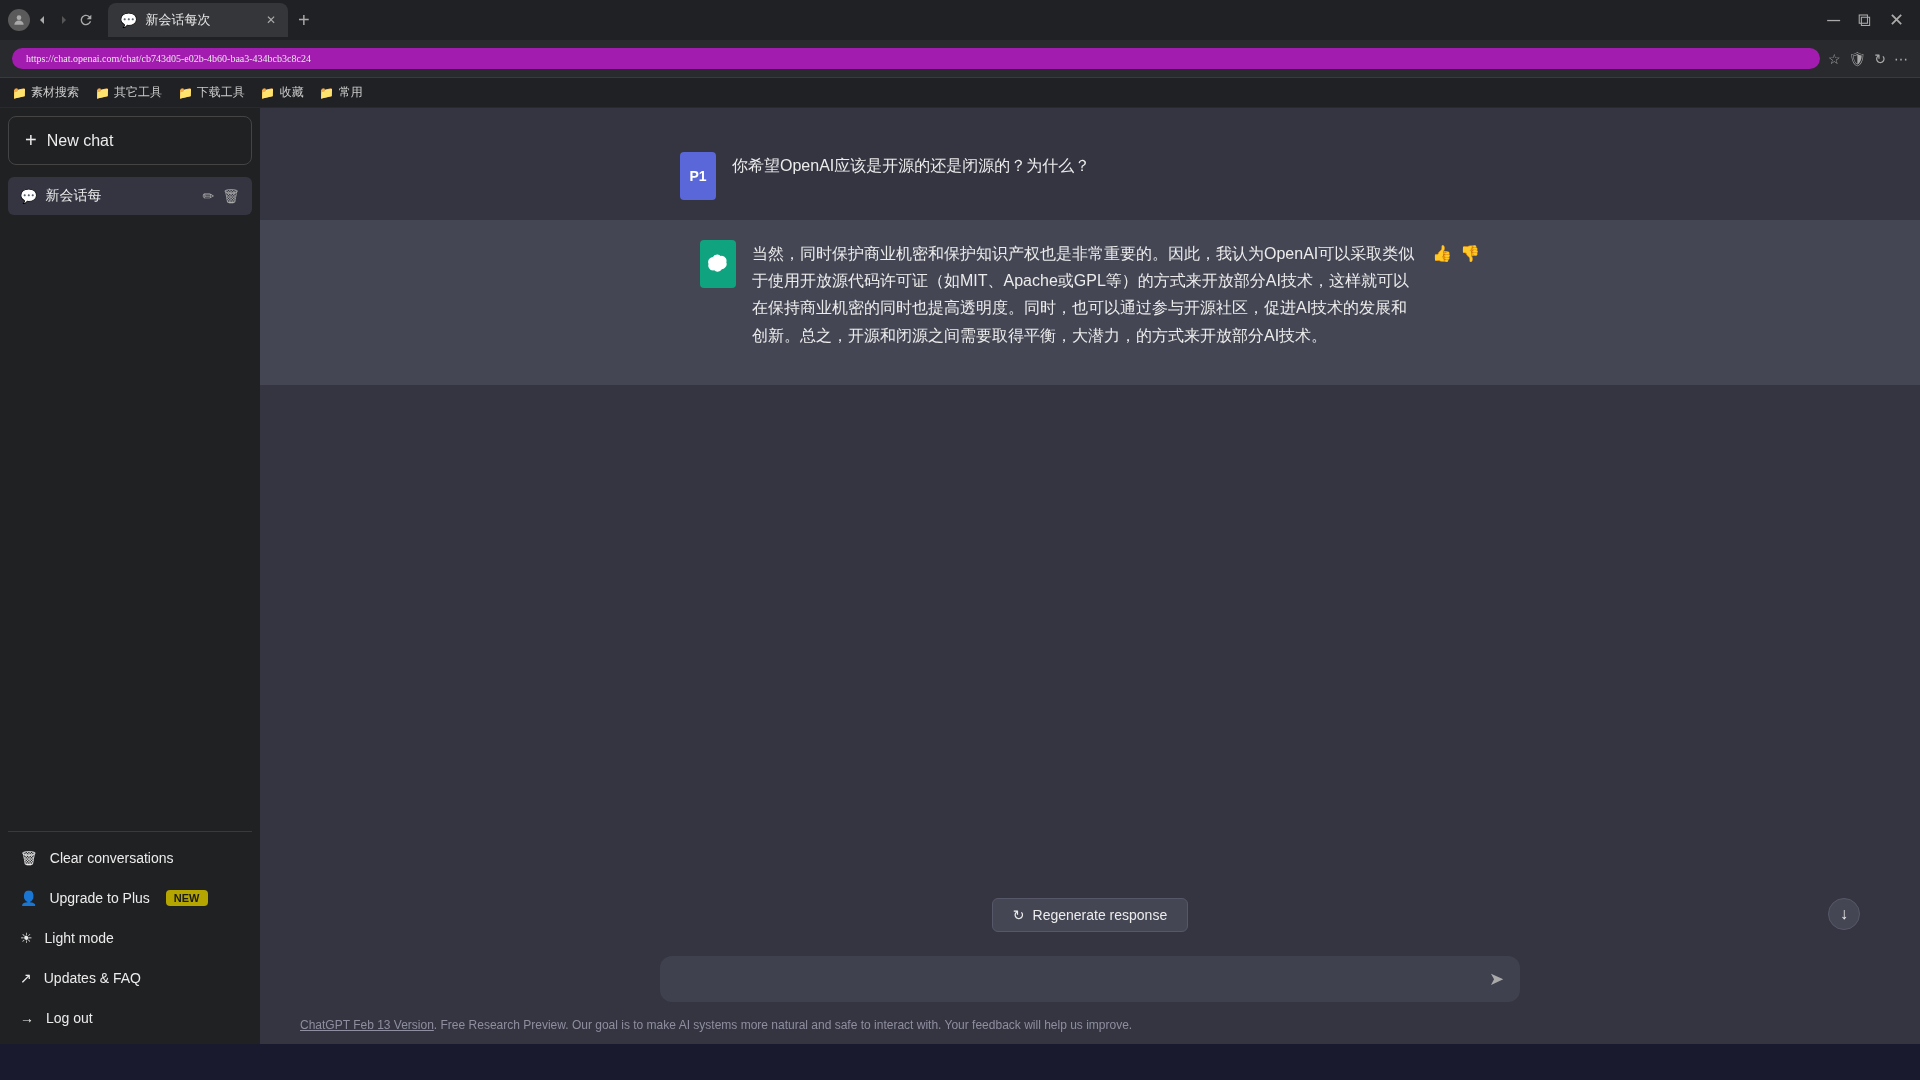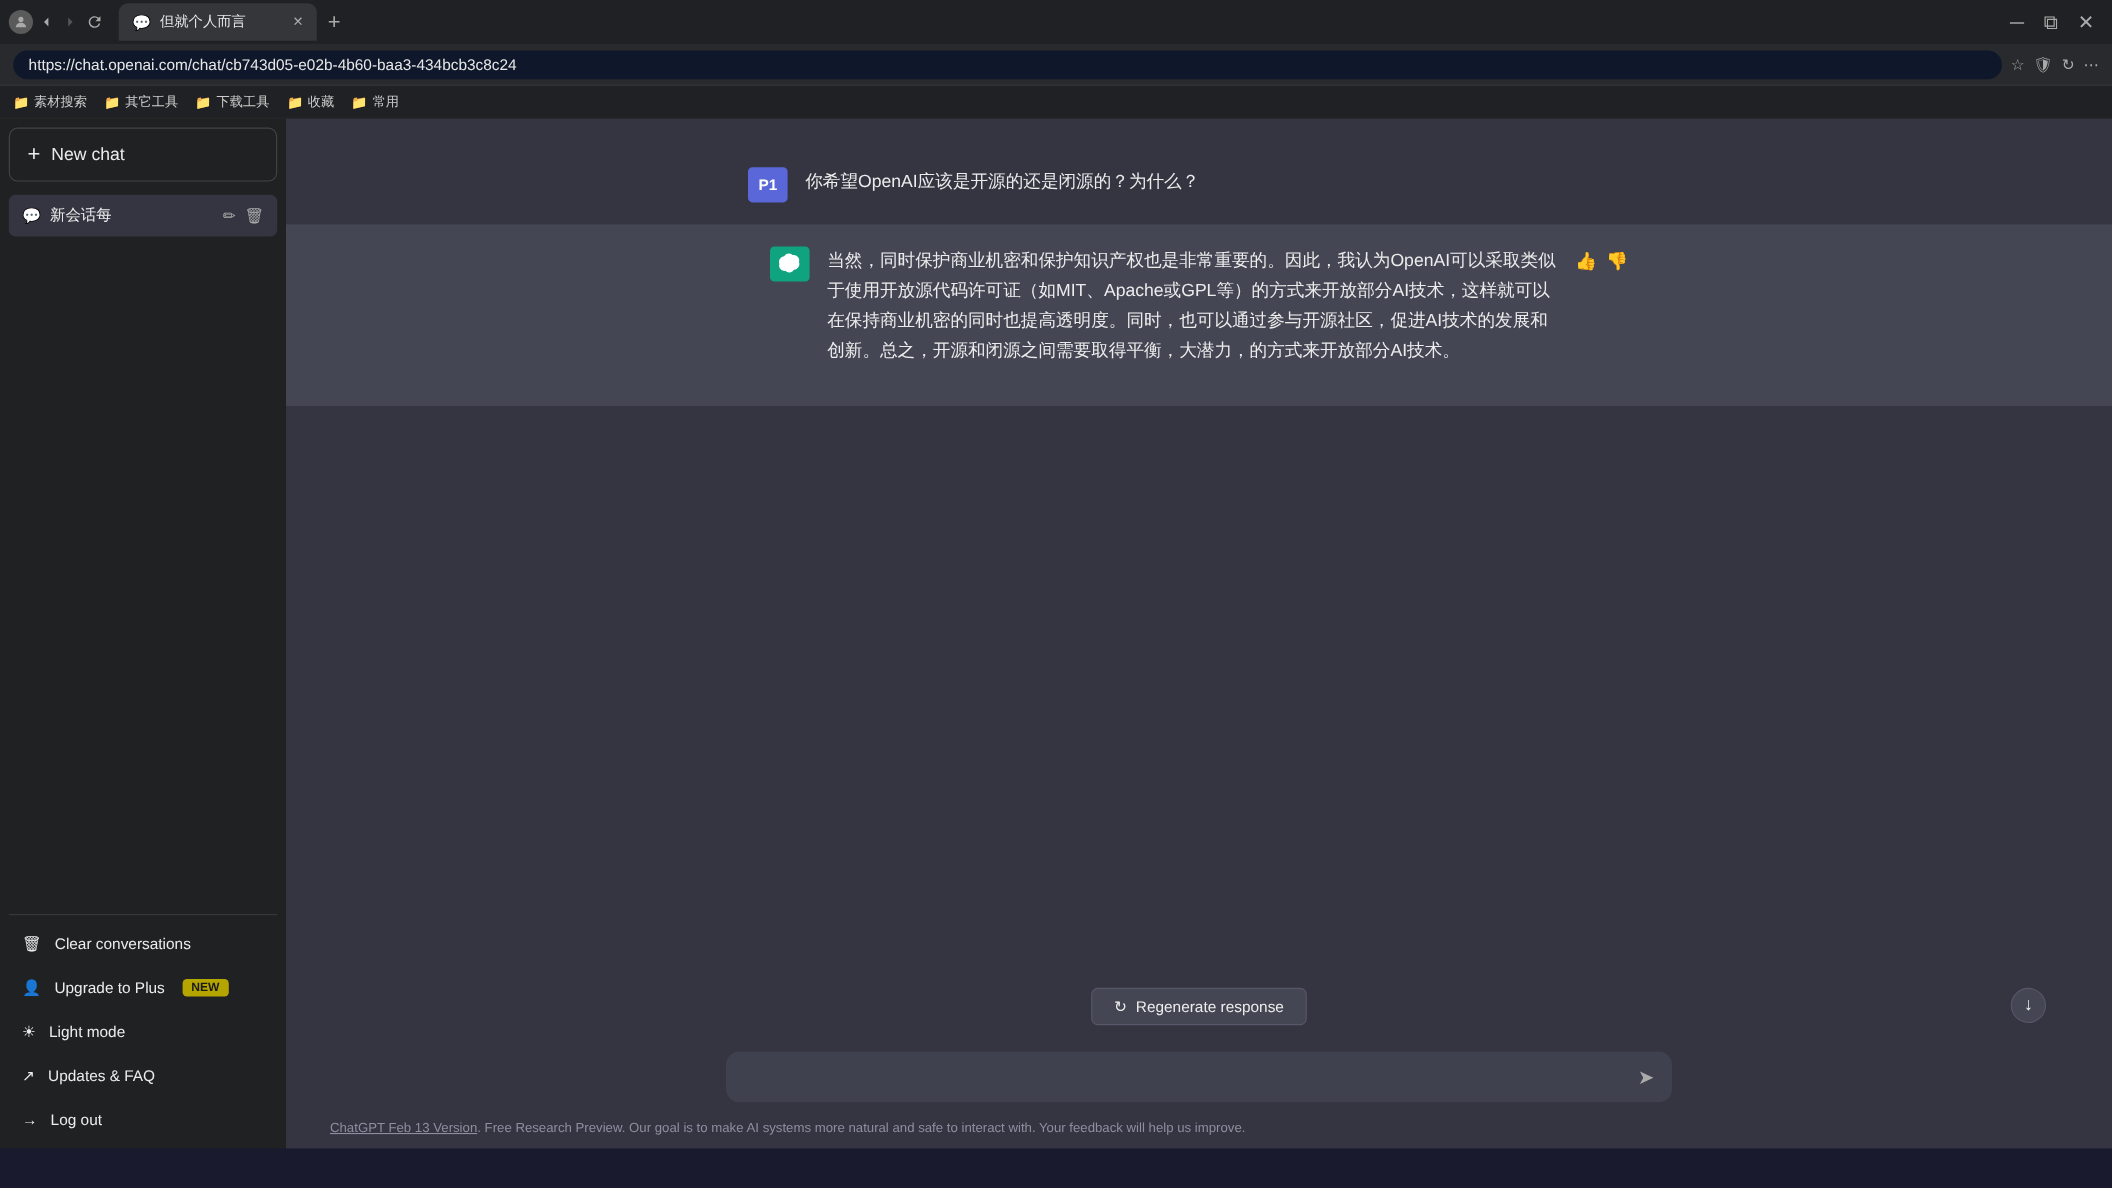--- a/index.html
+++ b/index.html
@@ -7,21 +7,21 @@
     .title-bar { display: flex; align-items: center; padding: 6px 8px; background: #202124; height: 40px; }
     .wc-profile { background: #5a5a5a; border-radius: 50%; width: 22px; height: 22px; display: flex; align-items: center; justify-content: center; margin-right: 4px; }
     .tabs-bar { display: flex; align-items: center; background: #202124; padding: 0 4px; height: 36px; }
     .tab { display: flex; align-items: center; background: #35363a; border-radius: 8px 8px 0 0; padding: 0 12px; height: 34px; font-size: 13px; color: #e8e8e8; gap: 8px; min-width: 180px; position: relative; }
     .tab-favicon { font-size: 14px; }
     .tab-close { margin-left: auto; cursor: pointer; font-size: 12px; color: #aaa; }
     .tab-new { background: none; border: none; color: #aaa; font-size: 20px; cursor: pointer; padding: 0 8px; }
     .other-tabs { display: flex; align-items: center; gap: 2px; margin-left: auto; }
     .browser-btn { background: none; border: none; color: #aaa; font-size: 18px; cursor: pointer; padding: 4px 8px; }
     .address-bar { display: flex; align-items: center; background: #292a2d; padding: 4px 12px; height: 38px; gap: 8px; border-bottom: 1px solid #3a3a3a; }
-    .addr-input { flex: 1; background: #0f172a; border: none; border-radius: 20px; color: #e8e8e8; font-size: 14px; padding: 5px 14px; outline: none; }
+    .addr-input { flex: 1; background: #a21caf; border: none; border-radius: 20px; color: #e8e8e8; font-size: 10px; padding: 5px 14px; outline: none; font-family: Liberation Serif, serif; }
     .addr-icons { display: flex; gap: 8px; color: #aaa; font-size: 14px; align-items: center; }
     .bookmarks-bar { display: flex; align-items: center; background: #202124; padding: 4px 12px; height: 30px; gap: 16px; border-bottom: 1px solid #2a2a2a; font-size: 12px; color: #ccc; }
     .bm-item { cursor: pointer; display: flex; align-items: center; gap: 4px; }
 
     
     .app-layout { display: flex; height: calc(1080px - 144px); }
 
     
     .sidebar { width: 260px; background: #202123; display: flex; flex-direction: column; padding: 8px; flex-shrink: 0; }
     .new-chat-btn { display: flex; align-items: center; gap: 10px; padding: 12px 16px; border: 1px solid #444; border-radius: 8px; cursor: pointer; color: #ececec; font-size: 16px; font-weight: 500; margin-bottom: 12px; background: transparent; }
@@ -30,21 +30,21 @@
     .chat-action-btn { background: none; border: none; color: #aaa; cursor: pointer; font-size: 14px; }
     .sidebar-bottom { margin-top: auto; padding-top: 8px; border-top: 1px solid #3a3a3a; display: flex; flex-direction: column; gap: 4px; }
     .sidebar-action { display: flex; align-items: center; gap: 12px; padding: 10px 12px; border-radius: 6px; cursor: pointer; font-size: 14px; color: #ececec; }
     .upgrade-badge { background: #b5a500; color: #1a1a1a; font-size: 11px; font-weight: bold; padding: 2px 8px; border-radius: 4px; margin-left: 4px; }
 
     
     .chat-area { flex: 1; background: #343541; display: flex; flex-direction: column; overflow: hidden; position: relative; }
     .chat-messages { flex: 1; overflow-y: auto; padding: 24px 0; }
     .message { display: flex; gap: 16px; padding: 20px 40px; max-width: 900px; margin: 0 auto; width: 100%; }
     .message.user { background: transparent; }
-    .message-avatar { width: 36px; height: 32px; border-radius: 4px; flex-shrink: 0; display: flex; align-items: center; justify-content: center; font-size: 14px; font-weight: bold; }
+    .message-avatar { width: 36px; height: 48px; border-radius: 4px; flex-shrink: 0; display: flex; align-items: center; justify-content: center; font-size: 14px; font-weight: bold; }
     .user-avatar { background: #5a67d8; color: white; }
     .ai-avatar { background: #10a37f; color: white; font-size: 20px; }
     .message-content { flex: 1; font-size: 16px; line-height: 1.7; color: #ececec; }
     .message-content p { margin-bottom: 16px; }
     .message-inner { max-width: 860px; margin: 0 auto; display: flex; gap: 16px; width: 100%; }
     .assistant-actions { display: flex; gap: 8px; margin-left: auto; align-self: flex-start; margin-top: 4px; }
     .action-btn { background: none; border: none; color: #aaa; cursor: pointer; font-size: 16px; }
 
     
     .highlighted { background: #1a6ec7; color: white; }
@@ -86,21 +86,21 @@
       </svg>
     <svg width="16" height="16" viewBox="0 0 24 24" fill="#555" style="margin-right:6px">
         <path d="M9 18l6-6-6-6"></path>
       </svg>
     <svg width="16" height="16" viewBox="0 0 24 24" fill="#aaa" style="margin-right:10px">
         <path d="M17.65 6.35A7.96 7.96 0 0 0 12 4c-4.42 0-7.99 3.58-7.99 8s3.57 8 7.99 8c3.73 0 6.84-2.55 7.73-6h-2.08A5.99 5.99 0 0 1 12 18c-3.31 0-6-2.69-6-6s2.69-6 6-6c1.66 0 3.14.69 4.22 1.78L13 11h7V4l-2.35 2.35z" stroke="none" fill="#aaa"></path>
       </svg>
     <div class="tabs-bar" style="flex:1;display:flex;align-items:center;gap:2px;">
       <div class="tab">
         <span class="tab-favicon">💬</span>
-        <span>但就个人而言</span>
+        <span>新会话每次</span>
         <span class="tab-close">✕</span>
       </div>
       <button class="tab-new">+</button>
     </div>
     <div class="other-tabs">
       <button class="browser-btn">─</button>
       <button class="browser-btn">⧉</button>
       <button class="browser-btn">✕</button>
     </div>
   </div>

